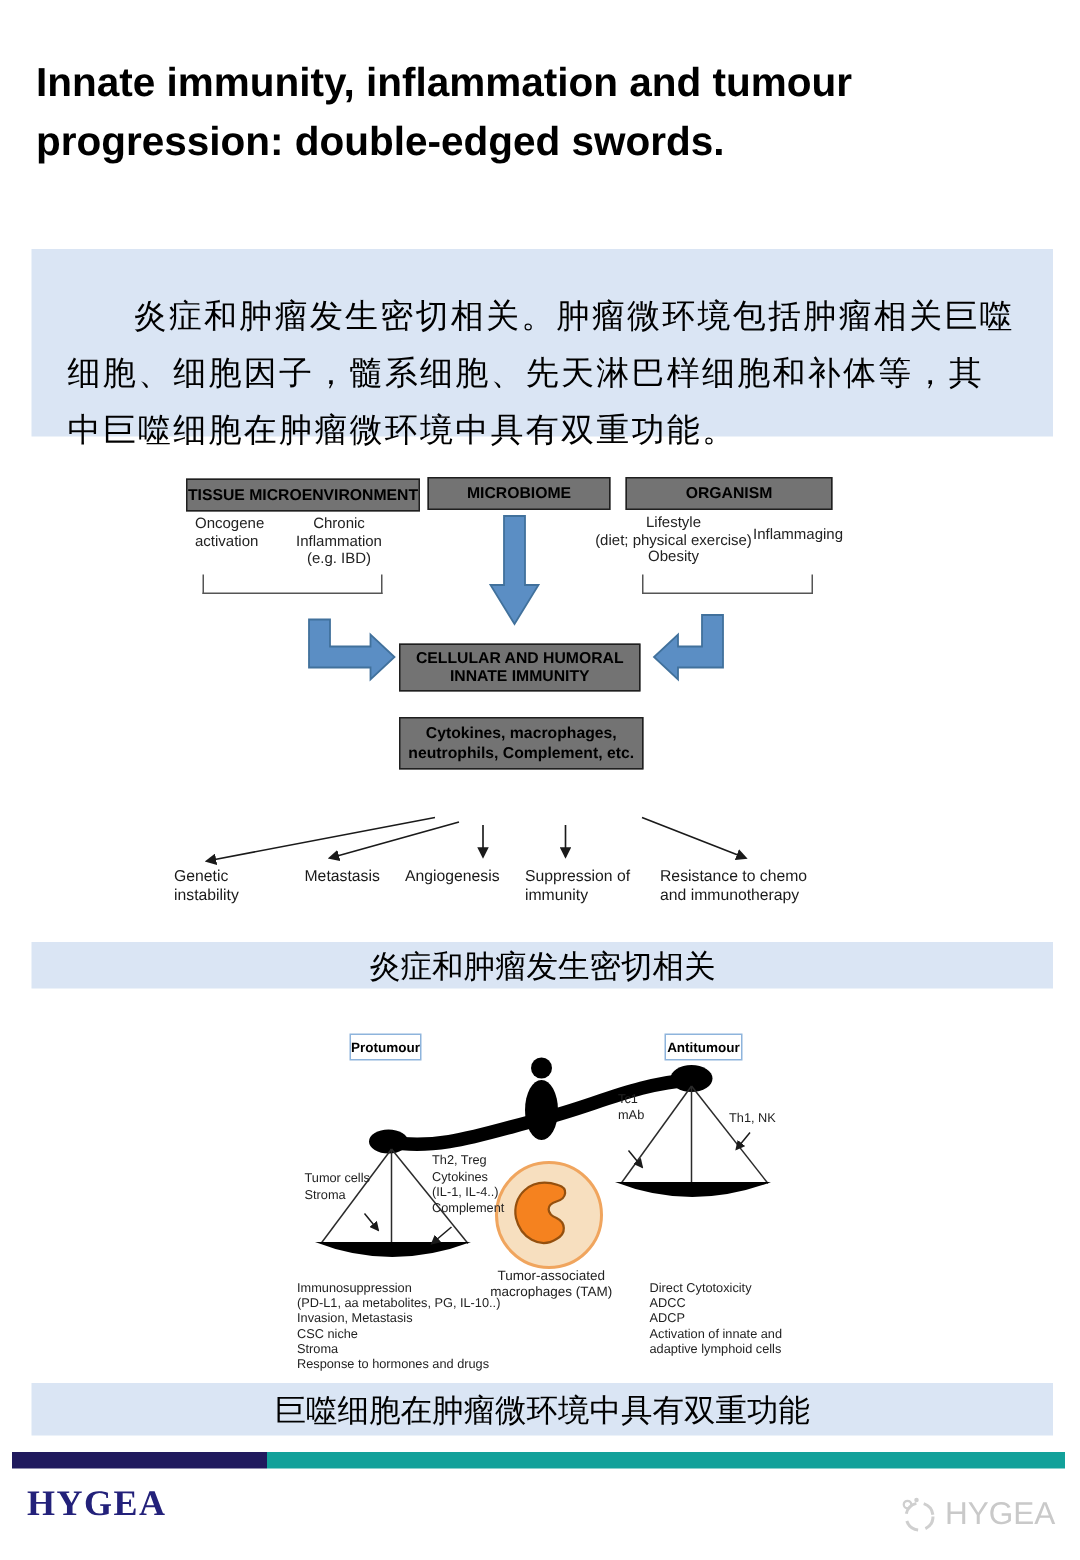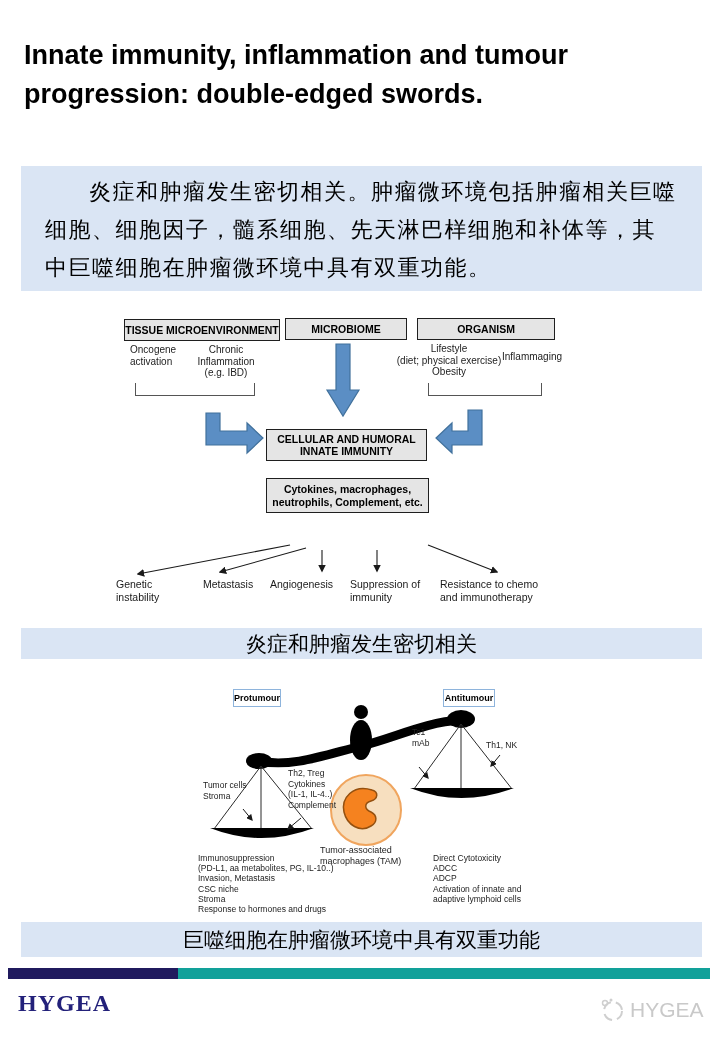--- a/index.html
+++ b/index.html
@@ -7,25 +7,25 @@
         font-family:"Liberation Sans",sans-serif;color:#000;}
   .pre{white-space:pre-line;}
   .abs{position:absolute;}
 
   
   .title{left:24px;top:13px;width:680px;font-size:27px;font-weight:bold;line-height:39px;white-space:pre-line;margin-top:23px;}
   .band{background:#dae5f4;}
   .band-journal{left:21px;top:112px;width:681px;height:39px;display:flex;align-items:center;font-size:20px;}
   .cite{margin-left:10px;width:365px;}
   .para-band{left:21px;top:166px;width:681px;height:125px;}
-  .para-text{padding:7px 24px 0 24px;font-size:22px;line-height:38px;text-indent:2em;letter-spacing:1.5px;}
+  .para-text{padding:26px 24px 0 24px;font-size:22px;line-height:38px;text-indent:2em;letter-spacing:1.5px;}
 
   
   .fig1{left:0;top:295px;width:720px;height:333px;}
-  .fbox{position:absolute;border:1.5px solid #1f1f1f;background:#e5e5e5;display:flex;align-items:center;justify-content:center;
+  .fbox{position:absolute;border:1.5px solid #1f1f1f;background:#737373;display:flex;align-items:center;justify-content:center;
         text-align:center;font-weight:bold;font-size:10.5px;line-height:12.5px;}
   .small{position:absolute;font-size:10px;line-height:11.5px;color:#222;}
   .bracket{position:absolute;height:12px;border-left:1.2px solid #555;border-right:1.2px solid #555;border-bottom:1.2px solid #555;}
   .outcome{position:absolute;top:283px;font-size:10.5px;line-height:13px;color:#1a1a1a;}
 
   
   .caption{left:21px;width:681px;display:flex;align-items:center;justify-content:center;font-size:21px;}
   .cap1{top:628px;height:31px;}
   .cap2{top:922px;height:35px;}
 
@@ -154,21 +154,21 @@
 
     <div class="tiny pre" style="left:203px;top:118px;width:54px">Tumor cells
 Stroma</div>
     <div class="tiny pre" style="left:288px;top:106px;width:62px">Th2, Treg
 Cytokines
 (IL-1, IL-4..)
 Complement</div>
     <div class="tiny pre" style="left:412px;top:65px;width:30px">Tc1
 mAb</div>
     <div class="tiny pre" style="left:486px;top:78px;width:45px">Th1, NK</div>
-    <div class="tiny pre" style="left:320px;top:183px;width:95px;text-align:left;font-size:9px">Tumor-associated
+    <div class="tiny pre" style="left:320px;top:183px;width:95px;text-align:center;font-size:9px">Tumor-associated
 macrophages (TAM)</div>
 
     <div class="abs tlist" style="left:198px;top:191px;width:185px">
       <div>Immunosuppression</div>
       <div>(PD-L1, aa metabolites, PG, IL-10..)</div>
       <div>Invasion, Metastasis</div>
       <div>CSC niche</div>
       <div>Stroma</div>
       <div>Response to hormones and drugs</div>
     </div>

